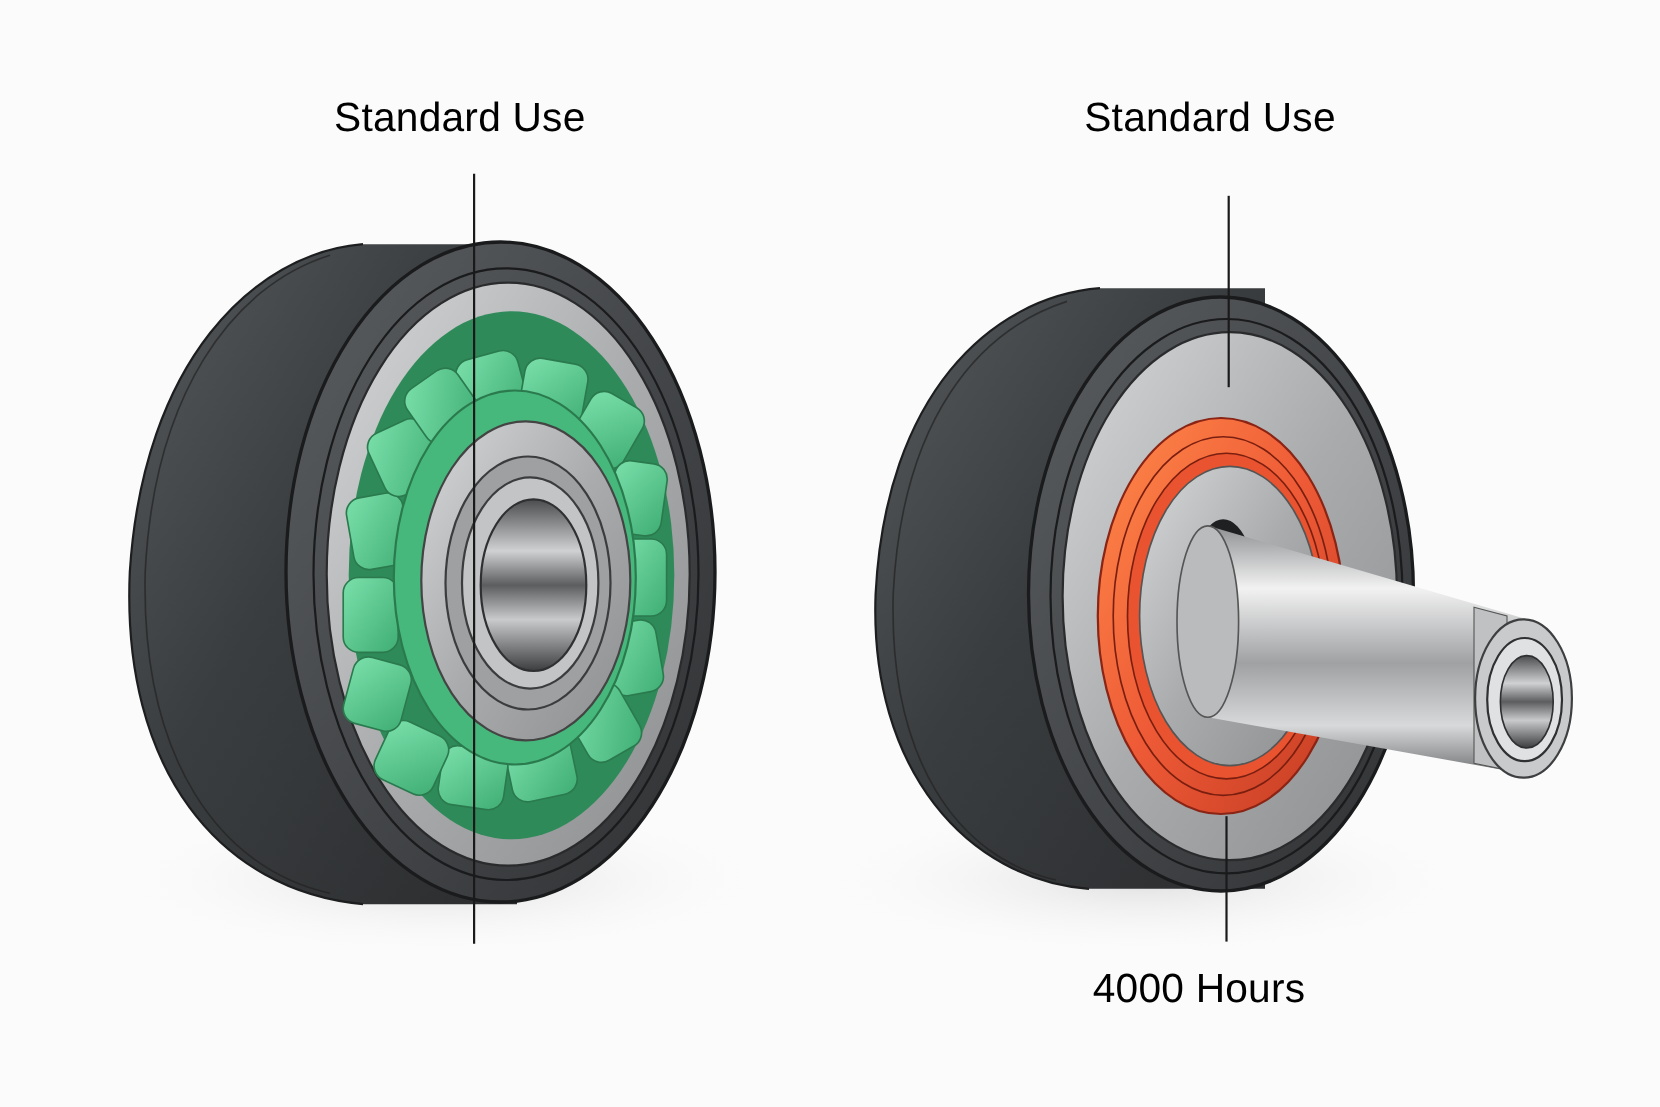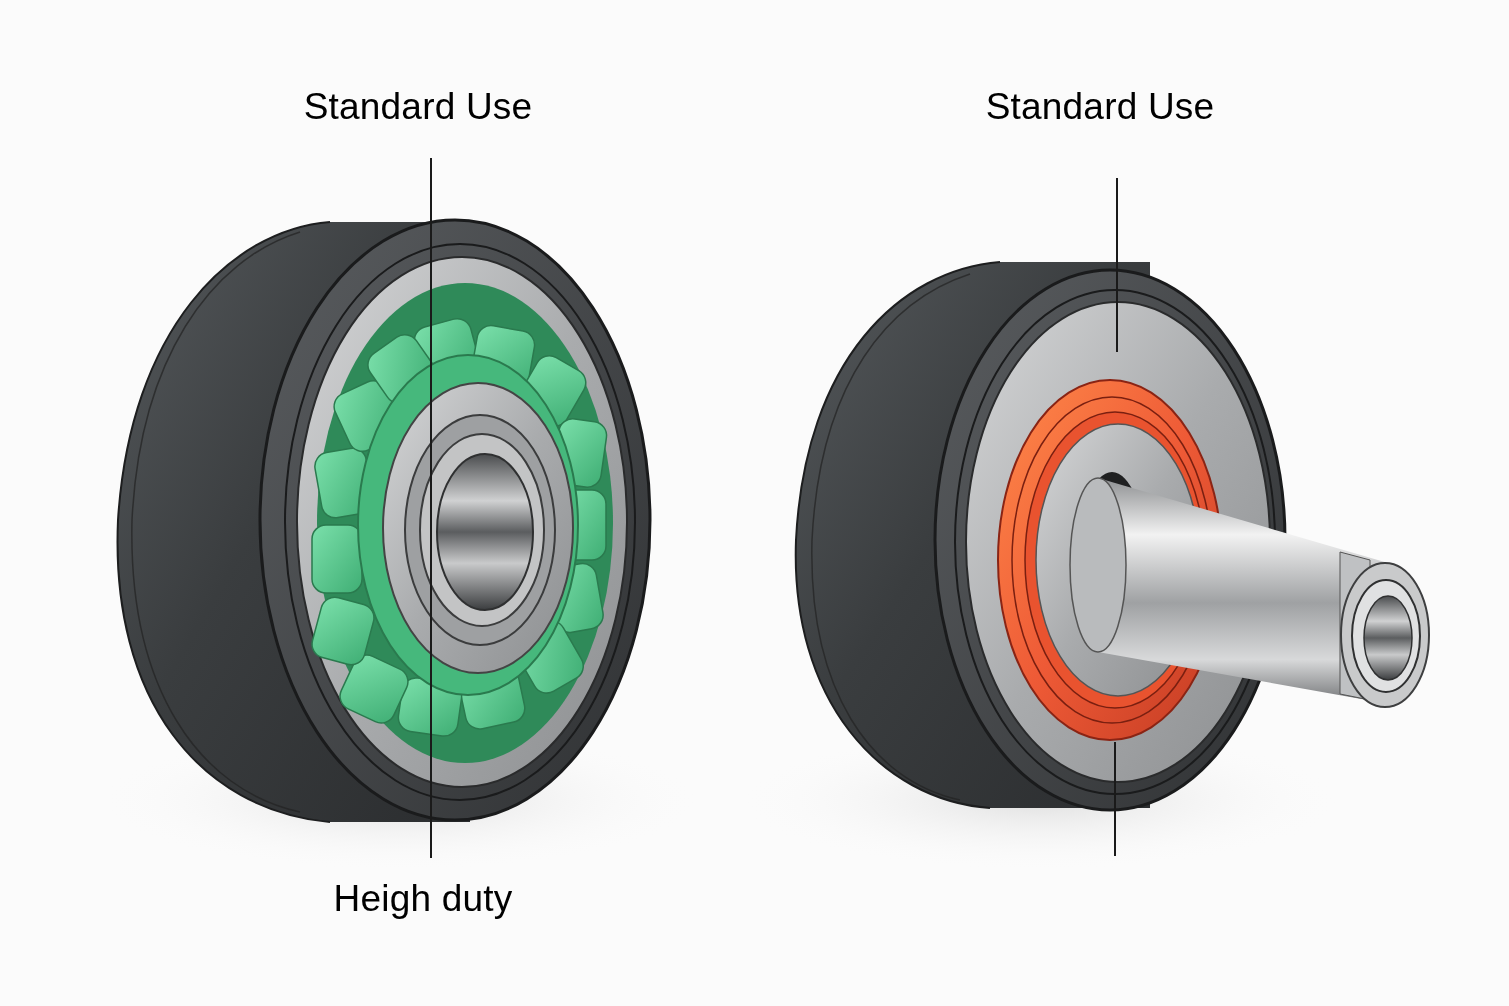--- a/index.html
+++ b/index.html
@@ -140,15 +140,15 @@
       <ellipse cx="1386" cy="636" rx="34" ry="56" fill="#e0e1e2" stroke="#2f3031" stroke-width="2"></ellipse>
       <ellipse cx="1388" cy="638" rx="24" ry="42" fill="url(#boreGrad)" stroke="#2f3031" stroke-width="1.5"></ellipse>
     </g>
 
     <line x1="431" y1="158" x2="431" y2="858" stroke="#1a1a1a" stroke-width="2"></line>
     <line x1="1117" y1="178" x2="1117" y2="352" stroke="#1a1a1a" stroke-width="2"></line>
     <line x1="1115" y1="742" x2="1115" y2="856" stroke="#1a1a1a" stroke-width="2"></line>
   </svg>
 
   <div class="label" style="left:418px; top:86px;">Standard Use</div>
-  <div class="label" style="left:423px; top:878px;">Heigh duty</div>
   <div class="label" style="left:1100px; top:86px;">Standard Use</div>
+  <div class="label" style="left:1090px; top:878px;">4000 Hours</div>
 </div>
 
 </body></html>

